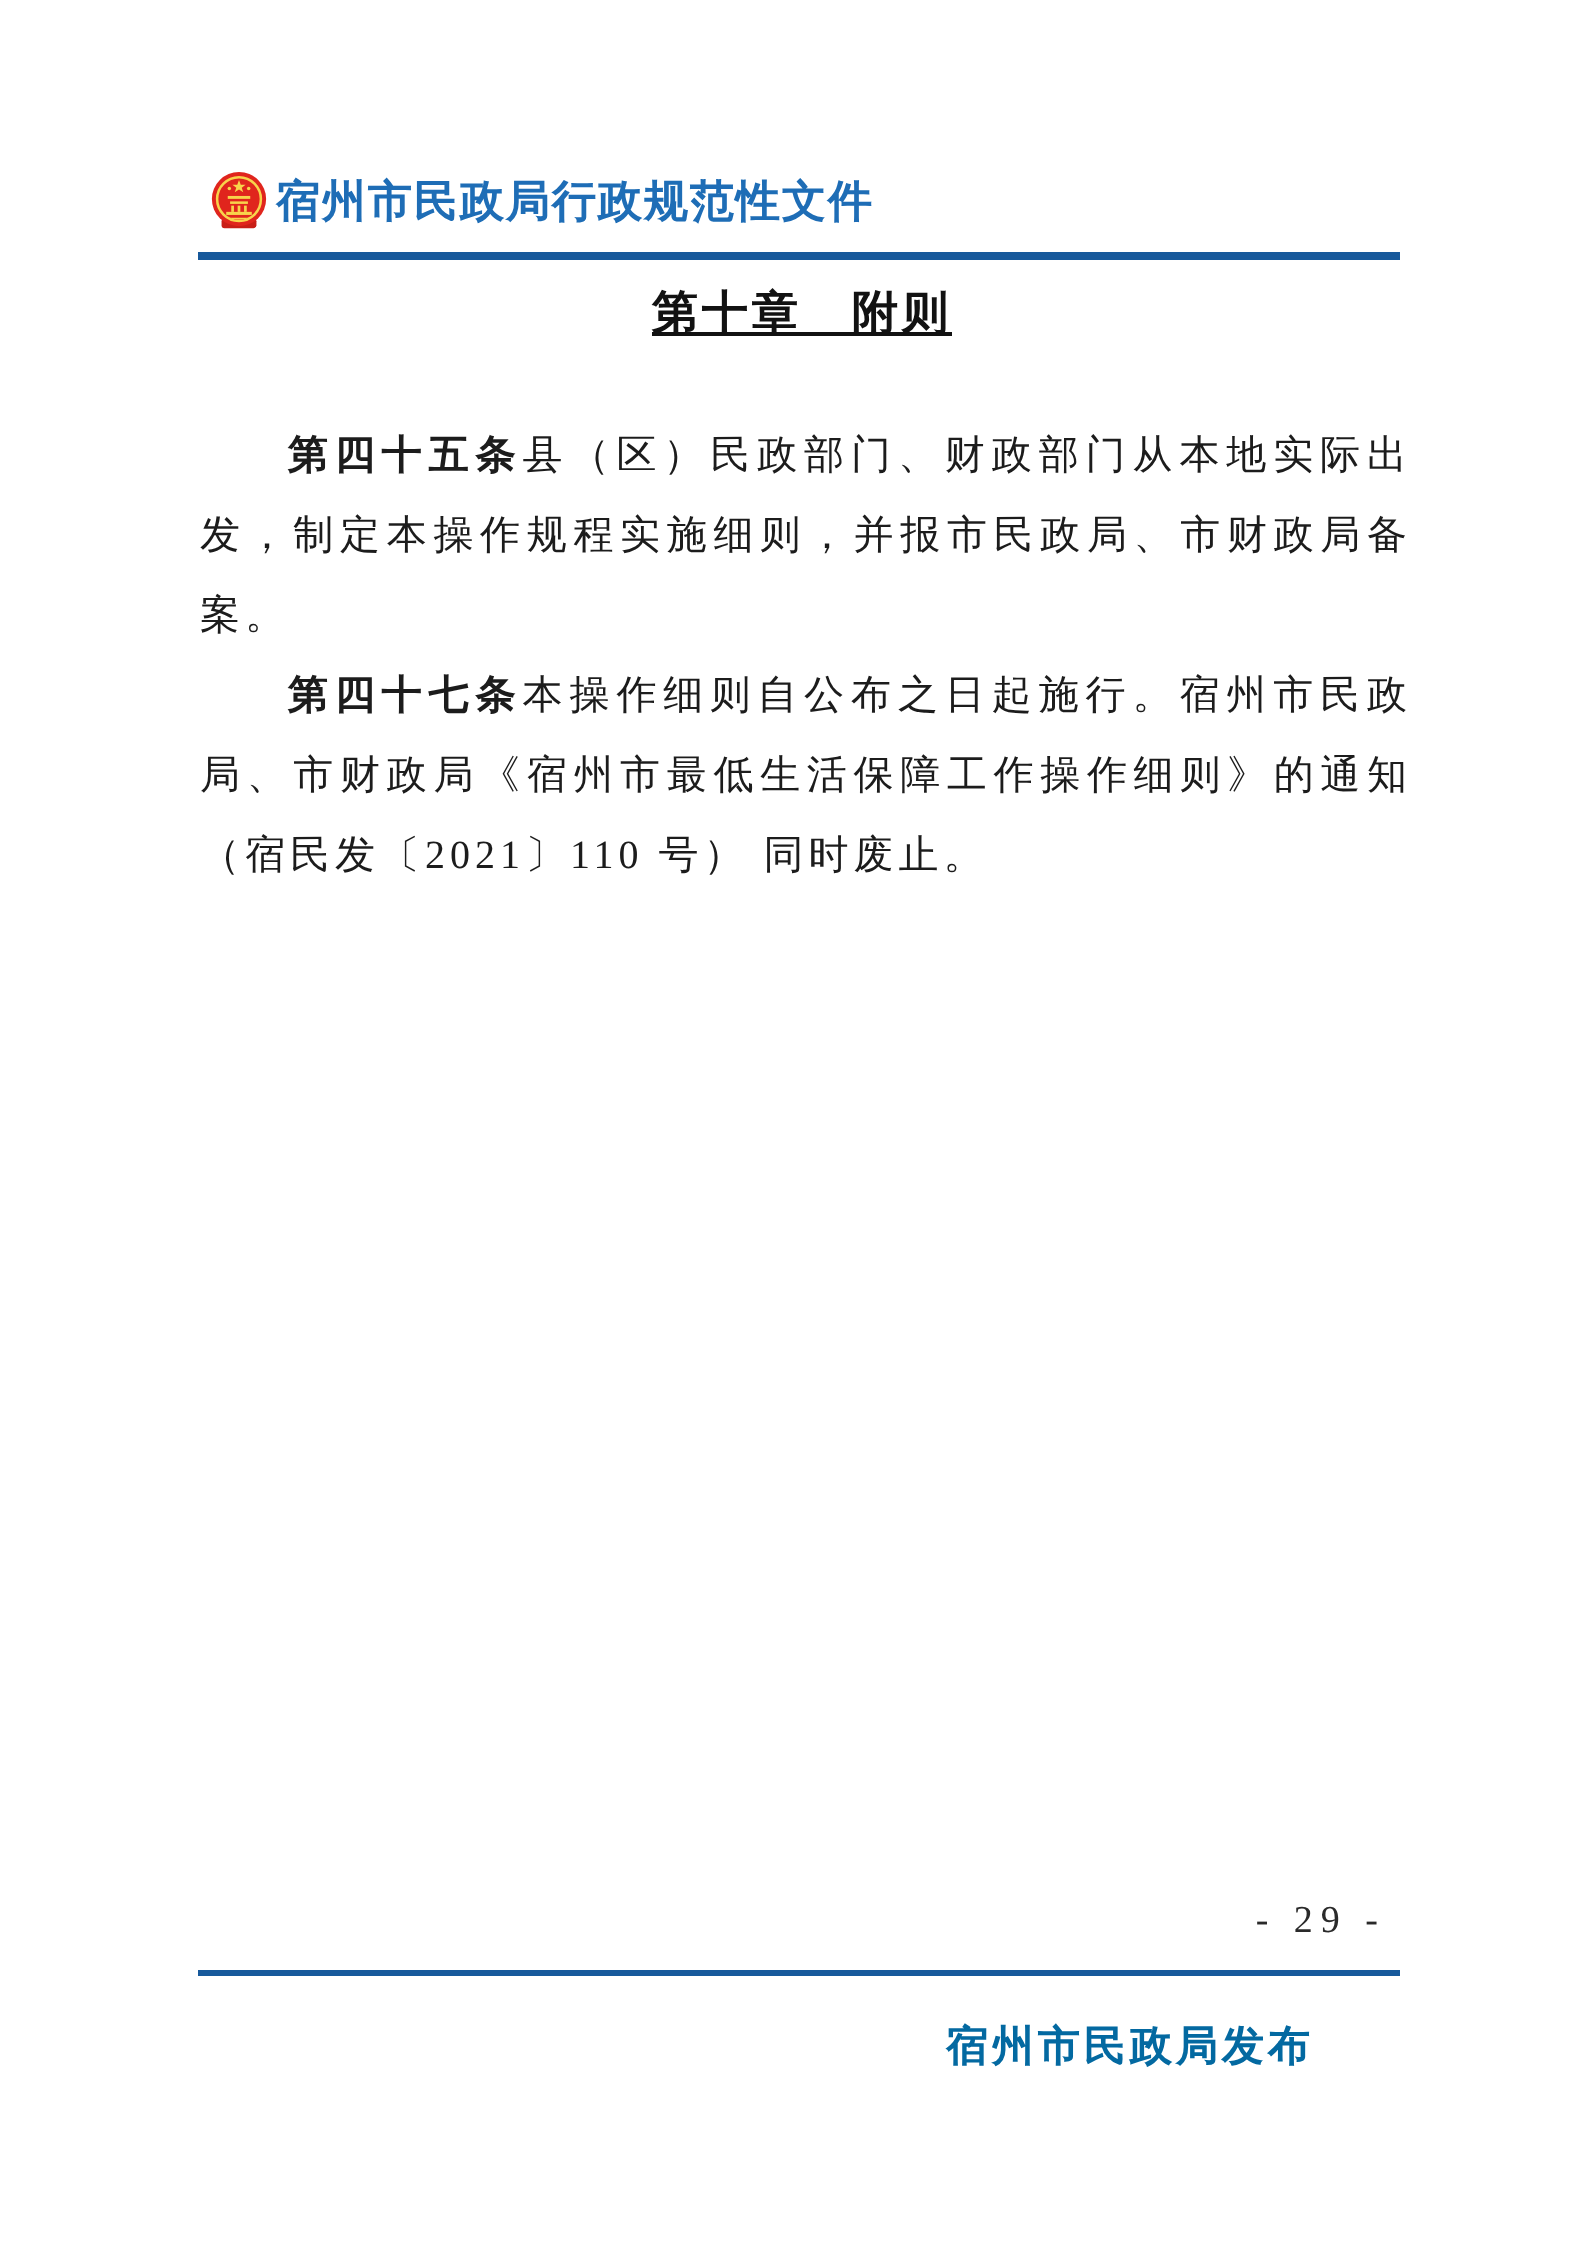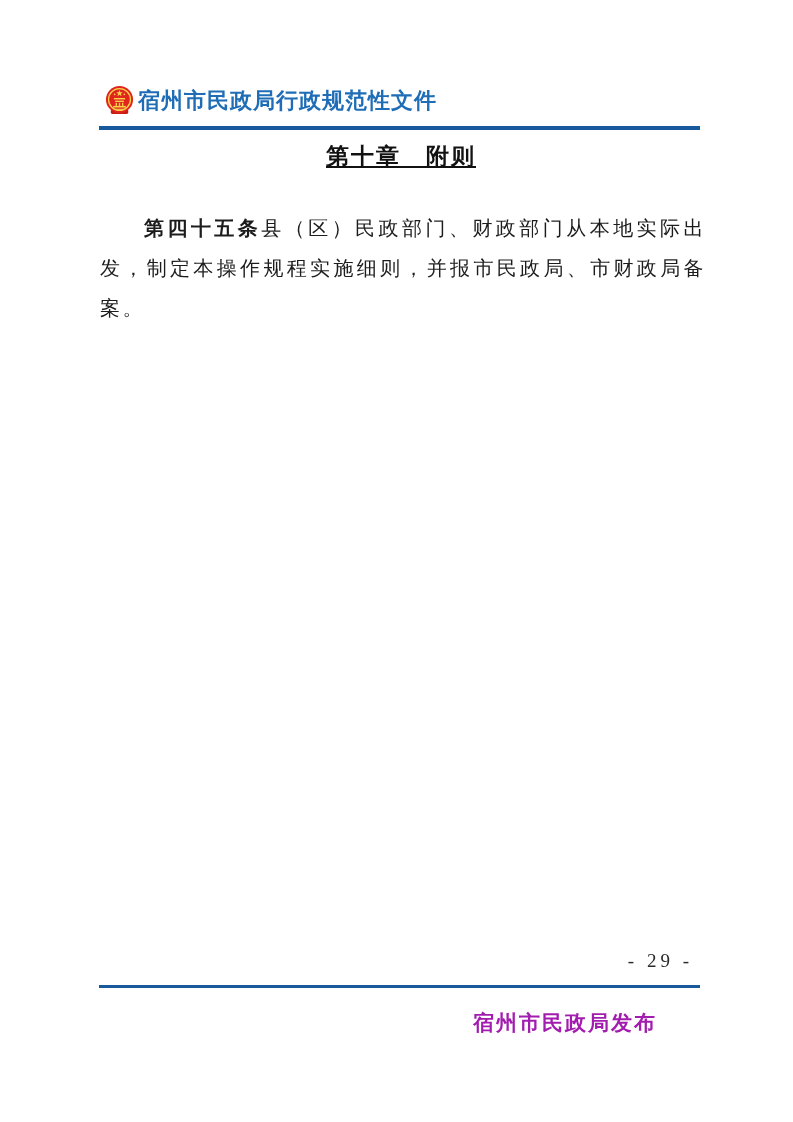--- a/index.html
+++ b/index.html
@@ -77,21 +77,21 @@
   .rule-bottom {
     position:absolute; top:985px; left:99px;
     width:601px; height:3px;
     background:#17599b;
   }
   .publisher {
     position:absolute; top:1009px; right:136px;
     font-family:Liberation Serif, serif;
     font-weight:bold;
     font-size:21px;
-    color:#a21caf;
+    color:#0369a1;
     letter-spacing:2px;
     white-space:nowrap;
     text-align:right;
   }
 </style>
 </head>
 <body>
 
 <div class="page">
 
@@ -117,20 +117,23 @@
   </header>
 
   <div class="rule-top"></div>
 
   <h1 class="chapter-title">第十章　附则</h1>
 
   <main class="doc-body">
     <p>
       <span class="article-no">第四十五条</span><span>县（区）民政部门、财政部门从本地实际出发，制定本操作规程实施细则，并报市民政局、市财政局备案。</span>
     </p>
+    <p>
+      <span class="article-no">第四十七条</span><span>本操作细则自公布之日起施行。宿州市民政局、市财政局《宿州市最低生活保障工作操作细则》的通知（宿民发〔2021〕110 号） 同时废止。</span>
+    </p>
   </main>
 
   <div class="page-number">- 29 -</div>
 
   <div class="rule-bottom"></div>
 
   <div class="publisher">宿州市民政局发布</div>
 
 </div>
 

